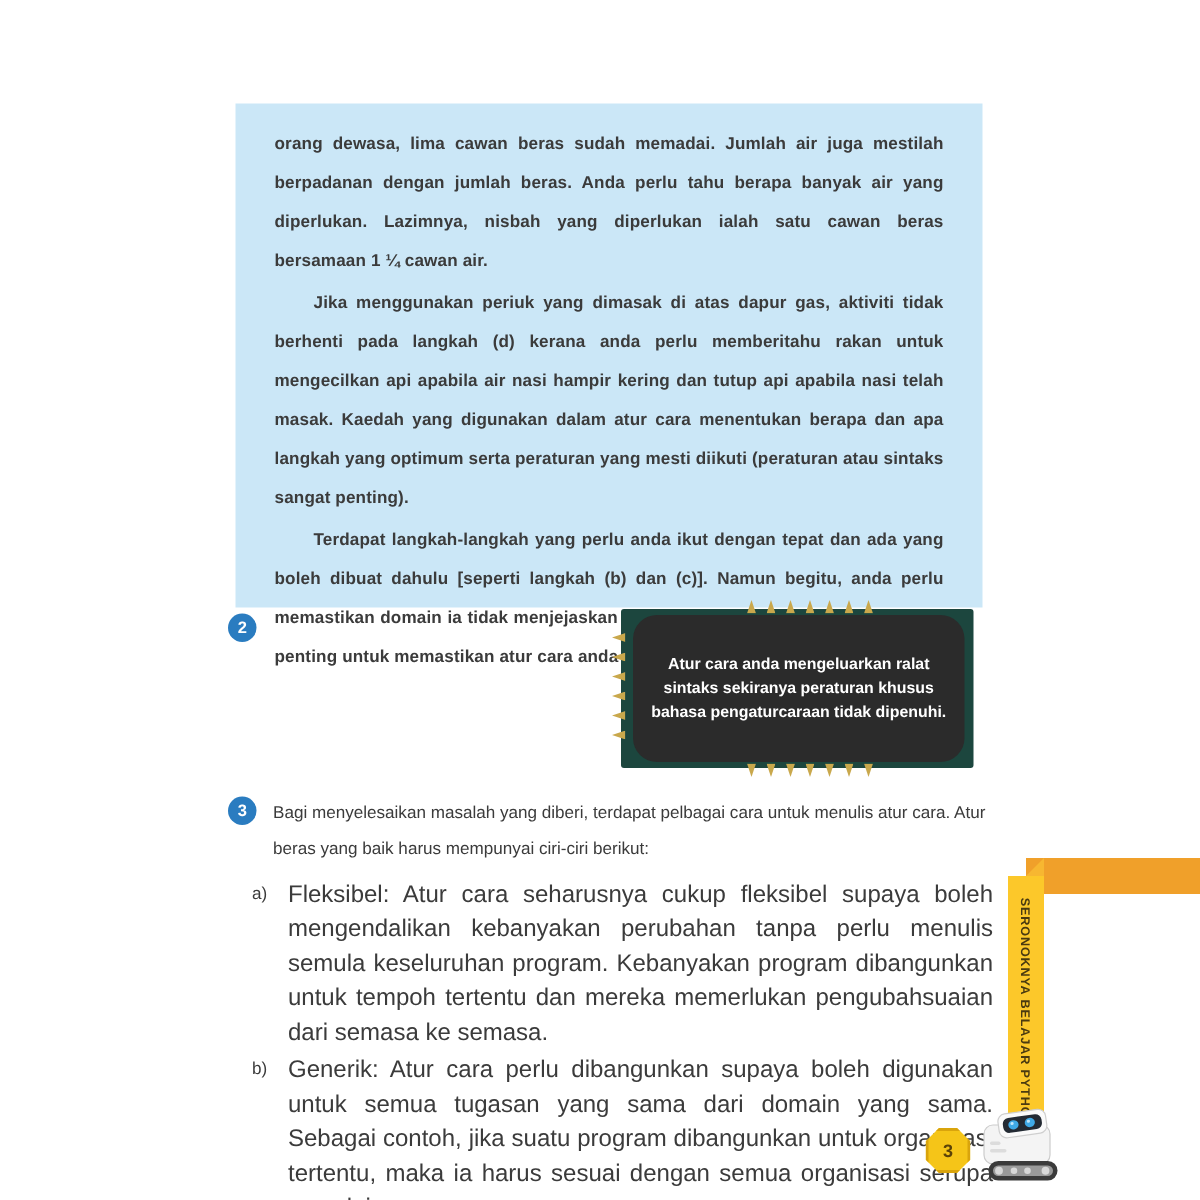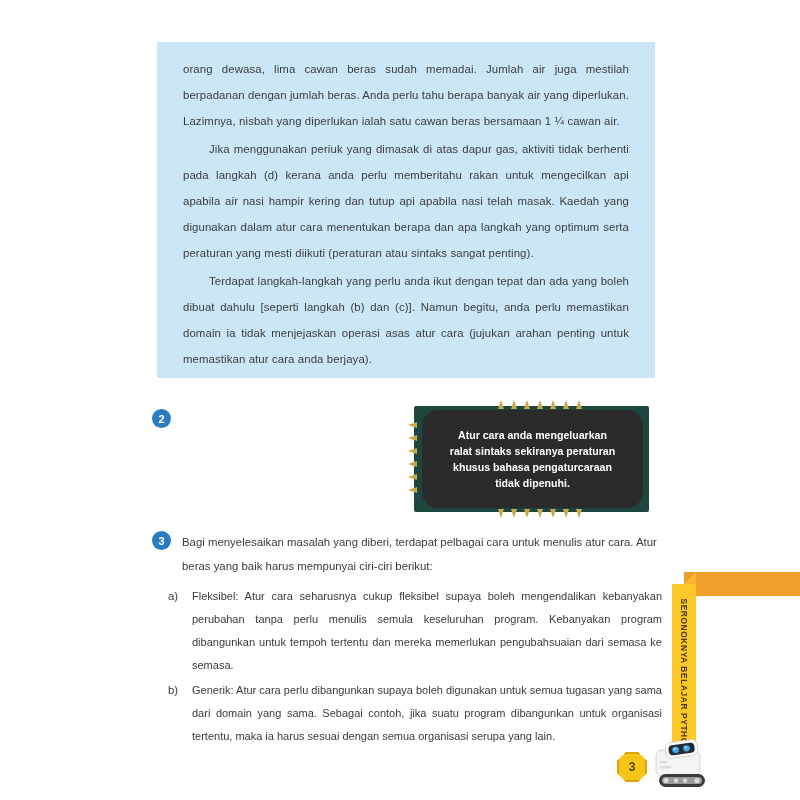--- a/index.html
+++ b/index.html
@@ -19,26 +19,27 @@
   .page {
     position: absolute;
     inset: 0;
     background: #ffffff;
   }
 
   
   .blue-box {
     position: absolute;
     left: 157px;
-    top: 42px;
+    top: 69px;
     width: 498px;
     height: 336px;
     background: #cbe7f7;
     box-sizing: border-box;
     padding: 14px 26px 10px 26px;
+    font-weight: bold;
   }
   .blue-box p {
     margin: 0 0 2px 0;
     font-size: 11.4px;
     line-height: 26px;
     text-align: justify;
     color: #3b3b3b;
     letter-spacing: 0.1px;
   }
   .blue-box p.indent { text-indent: 26px; }
@@ -99,21 +100,21 @@
     margin-bottom: 2px;
   }
   .sub-letter {
     flex: 0 0 auto;
     width: 24px;
     font-size: 11.4px;
     line-height: 23px;
     color: #3b3b3b;
   }
   .sub-text {
-    font-size: 11px;
+    font-size: 16px;
     line-height: 23px;
     text-align: justify;
     color: #3b3b3b;
     width: 470px;
   }
 
   
   .chip-wrap {
     position: absolute;
     left: 408px;
@@ -141,21 +142,21 @@
     display: flex;
     align-items: center;
     justify-content: center;
   }
   .chip-text {
     color: #ffffff;
     font-size: 10.6px;
     font-weight: bold;
     line-height: 16px;
     text-align: center;
-    padding: 0 24px;
+    padding: 0 8px;
   }
   .pins {
     position: absolute;
   }
   .pins.top { left: 90px; top: 0px; display: flex; gap: 7px; }
   .pins.bottom { left: 90px; bottom: 0px; display: flex; gap: 7px; }
   .pin-v {
     width: 6px;
     height: 9px;
     background: #c9a84c;

